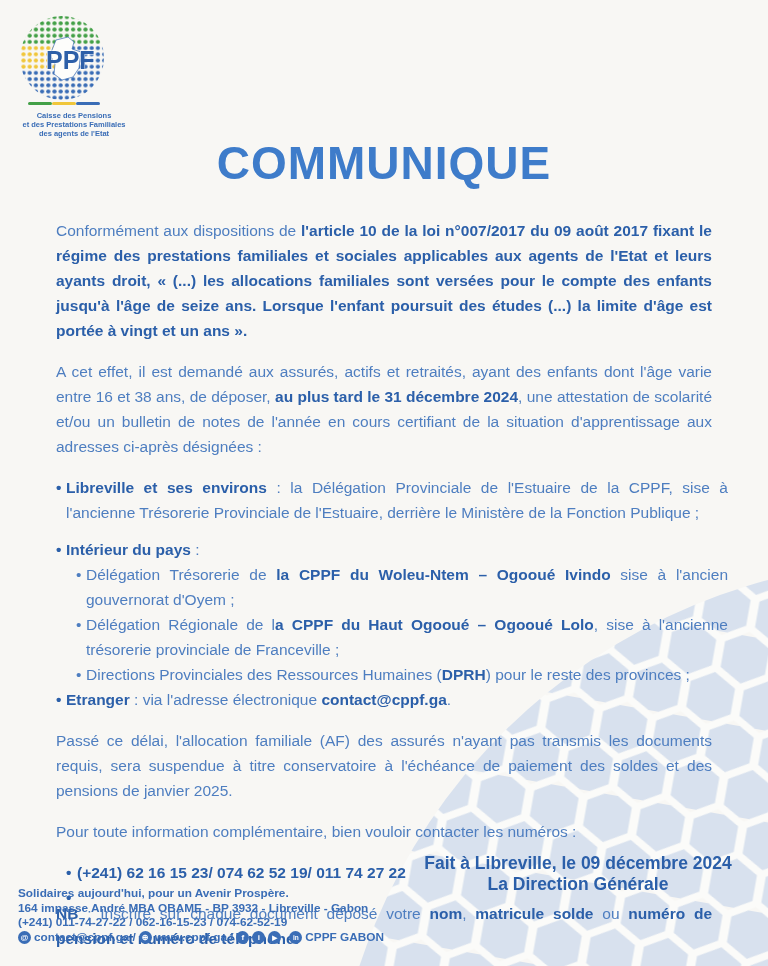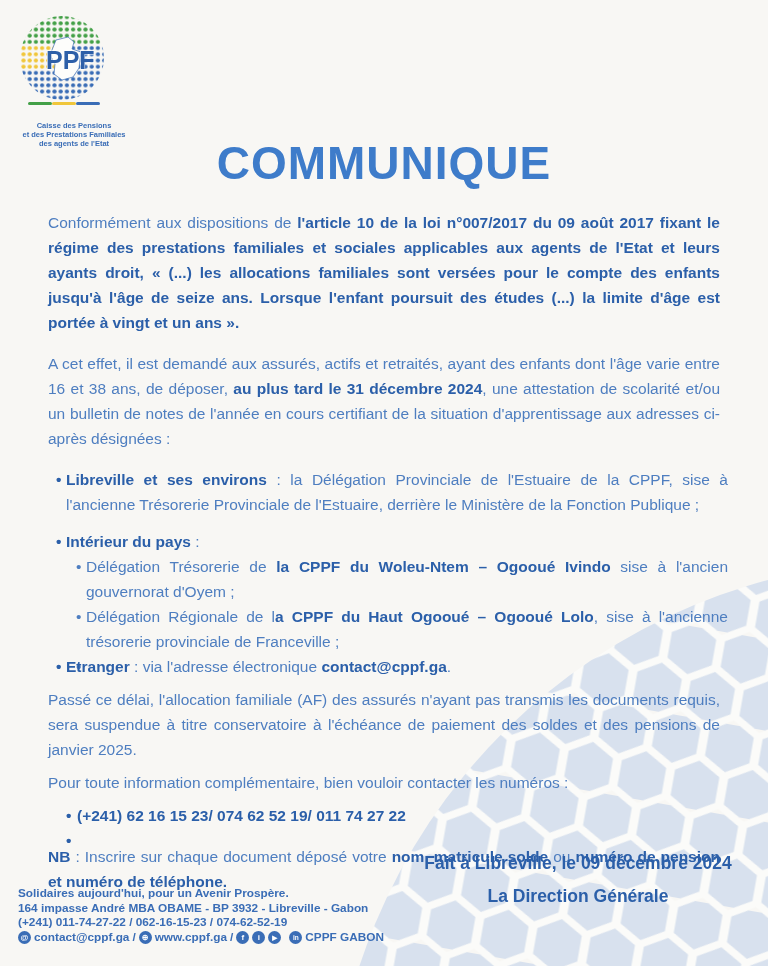--- a/index.html
+++ b/index.html
@@ -9,54 +9,54 @@
     background:var(--bg,#f8f7f4);
     font-family:"Liberation Sans",sans-serif;
     overflow:hidden;
   }
   
   .wm{position:absolute;left:350px;top:566px;z-index:0;}
   
   .logo{position:absolute;left:8px;top:14px;width:132px;z-index:2;}
   .logo svg{display:block;}
   .org{
-    margin-top:15px;text-align:center;
+    margin-top:5px;text-align:center;
     font-size:7.5px;line-height:9px;font-weight:bold;
     color:var(--footer-blue,#3a6db6);
   }
   .title{
     position:absolute;left:0;right:0;top:120px;margin:16px;
     text-align:center;z-index:2;
     font-size:46px;font-weight:bold;letter-spacing:1px;
     color:var(--title-blue,#3e7cca);
   }
   
   .body{
     position:absolute;left:40px;right:40px;top:202px;z-index:2;
     font-size:15.5px;line-height:25px;text-align:justify;
     color:var(--text-blue,#4e7ec0);
   }
-  .body p{margin:8px;}
+  .body p{margin:16px;}
   .b{font-weight:bold;color:var(--bold-blue,#2b5fa9);}
   .mb8{margin-bottom:8px !important;}
   .mb12{margin-bottom:12px !important;}
   .mb16{margin-bottom:16px !important;}
   .li{position:relative;padding-left:26px;margin:0;}
   .li .blt{position:absolute;left:16px;top:0;}
   .li.l2{padding-left:46px;}
   .li.l2 .blt{left:36px;}
   .li.lp{padding-left:37px;}
   .li.lp .blt{left:26px;}
   
   .signoff{
     position:absolute;left:410px;top:853px;width:336px;z-index:2;
     text-align:center;font-weight:bold;font-size:17.5px;
     color:var(--bold-blue,#2b5fa9);
   }
-  .signoff .sig{margin-top:12px;}
+  .signoff .sig{}
   
   .footer{
     position:absolute;left:18px;top:886px;z-index:2;
     font-size:11.8px;line-height:14.6px;font-weight:bold;
     color:var(--footer-blue,#3a6db6);
   }
   .fline4{display:flex;align-items:center;gap:3px;}
   .sicon{
     width:13px;height:13px;border-radius:50%;flex:0 0 auto;
     background:var(--footer-blue,#3a6db6);color:#fff;
@@ -136,20 +136,21 @@
     <div class="li l2">
       <span class="blt">•</span>
       <span><span>Délégation Trésorerie de </span><span class="b">la CPPF du Woleu-Ntem – Ogooué Ivindo</span><span> sise à l'ancien gouvernorat d'Oyem ;</span></span>
     </div>
     <div class="li l2">
       <span class="blt">•</span>
       <span><span>Délégation Régionale de l</span><span class="b">a CPPF du Haut Ogooué – Ogooué Lolo</span><span>, sise à l'ancienne trésorerie provinciale de Franceville ;</span></span>
     </div>
     <div class="li l2">
       <span class="blt">•</span>
+      <span><span>Directions Provinciales des Ressources Humaines (</span><span class="b">DPRH</span><span>) pour le reste des provinces ;</span></span>
     </div>
     <div class="li mb8">
       <span class="blt b">•</span>
       <span><span class="b">Etranger</span><span> : via l'adresse électronique </span><span class="b">contact@cppf.ga</span><span>.</span></span>
     </div>
 
     <p class="mb8"><span>Passé ce délai, l'allocation familiale (AF) des assurés n'ayant pas transmis les documents requis, sera suspendue à titre conservatoire à l'échéance de paiement des soldes et des pensions de janvier 2025.</span></p>
     <p><span>Pour toute information complémentaire, bien vouloir contacter les numéros :</span></p>
 
     <div class="li lp">

